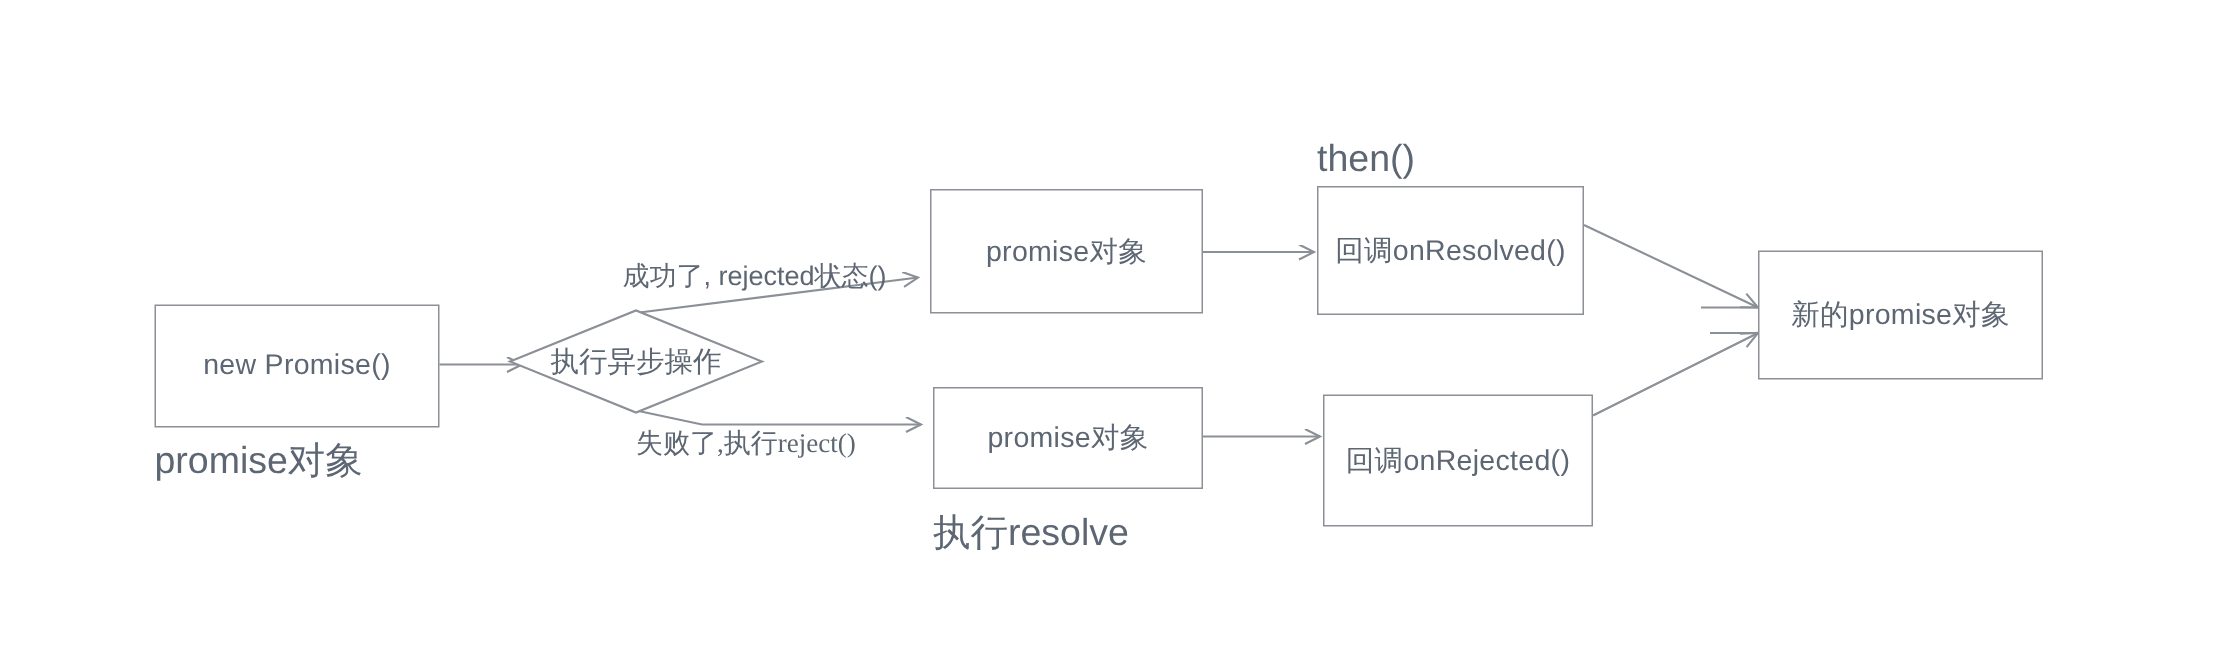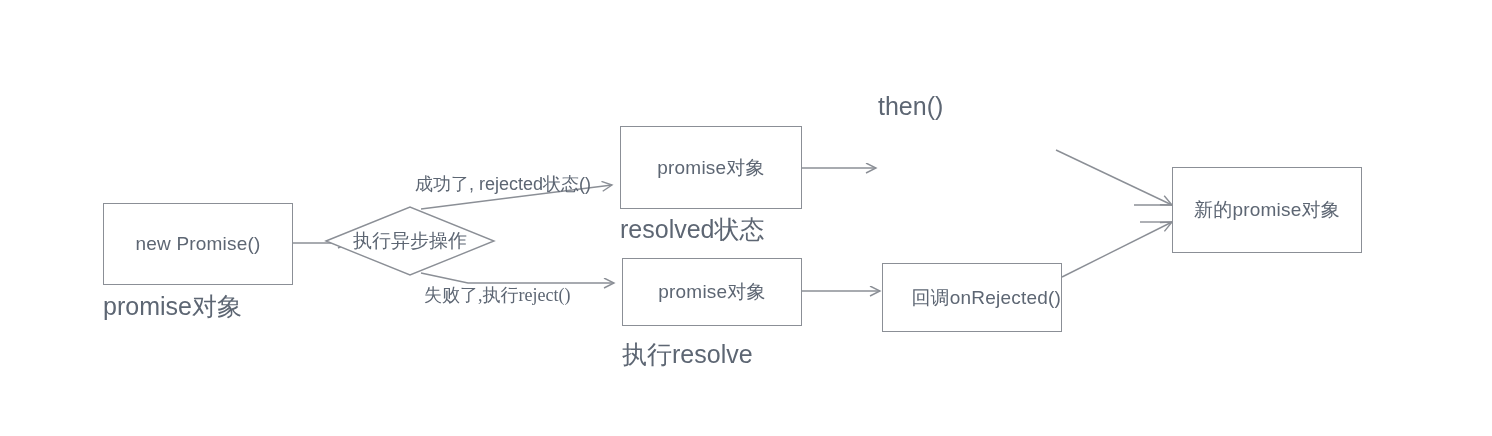--- a/index.html
+++ b/index.html
@@ -116,45 +116,47 @@
       <line x1="1062" y1="277" x2="1172" y2="222" stroke="#8b8f96" stroke-width="1.4" marker-end="url(#arrowOpen2)"></line>
       <line x1="1140" y1="222" x2="1172" y2="222" stroke="#8b8f96" stroke-width="1.4"></line>
     </g>
   </svg>
 
   <div class="node-box" style="left:103px; top:203px; width:190px; height:82px;">
     <span>new Promise()</span>
   </div>
   <div class="node-label" style="left:103px; top:290px; width:182px;">promise对象</div>
 
-  <div class="diamond" style="left:324px; top:205px; width:172px; height:72px;">
+  <div class="diamond" style="left:338px; top:205px; width:172px; height:72px;">
     <svg class="dshape" width="172" height="72" viewBox="0 0 172 72">
       <polygon points="2,36 86,2 170,36 86,70" fill="#ffffff" stroke="#8b8f96" stroke-width="1.4"></polygon>
     </svg>
     <span class="dtext">执行异步操作</span>
   </div>
 
   <div class="edge-label" style="left:415px; top:172px;">成功了, rejected状态()</div>
 
   <div class="edge-label" style="left:424px; top:283px;font-family:Liberation Serif, serif;">失败了,执行reject()</div>
 
   <div class="node-box" style="left:620px; top:126px; width:182px; height:83px;">
     <span>promise对象</span>
   </div>
-  <div class="node-label" style="left:620px; top:213px; width:182px;">resolved状态</div>
 
   <div class="node-box" style="left:622px; top:258px; width:180px; height:68px;">
     <span>promise对象</span>
   </div>
   <div class="node-label" style="left:622px; top:338px; width:180px;">执行resolve</div>
 
   <div class="node-label" style="left:878px; top:92px; width:178px;">then()</div>
 
+  <div class="node-box" style="left:878px; top:124px; width:178px; height:86px;">
+    <span>回调onResolved()</span>
+  </div>
 
-  <div class="node-box" style="left:882px; top:263px; width:180px; height:69px;justify-content:flex-end;">
+  <div class="node-box" style="left:882px; top:263px; width:180px; height:88px;">
     <span>回调onRejected()</span>
   </div>
 
   <div class="node-box" style="left:1172px; top:167px; width:190px; height:86px;">
     <span>新的promise对象</span>
   </div>
 
 </div>
 
 </body></html>

